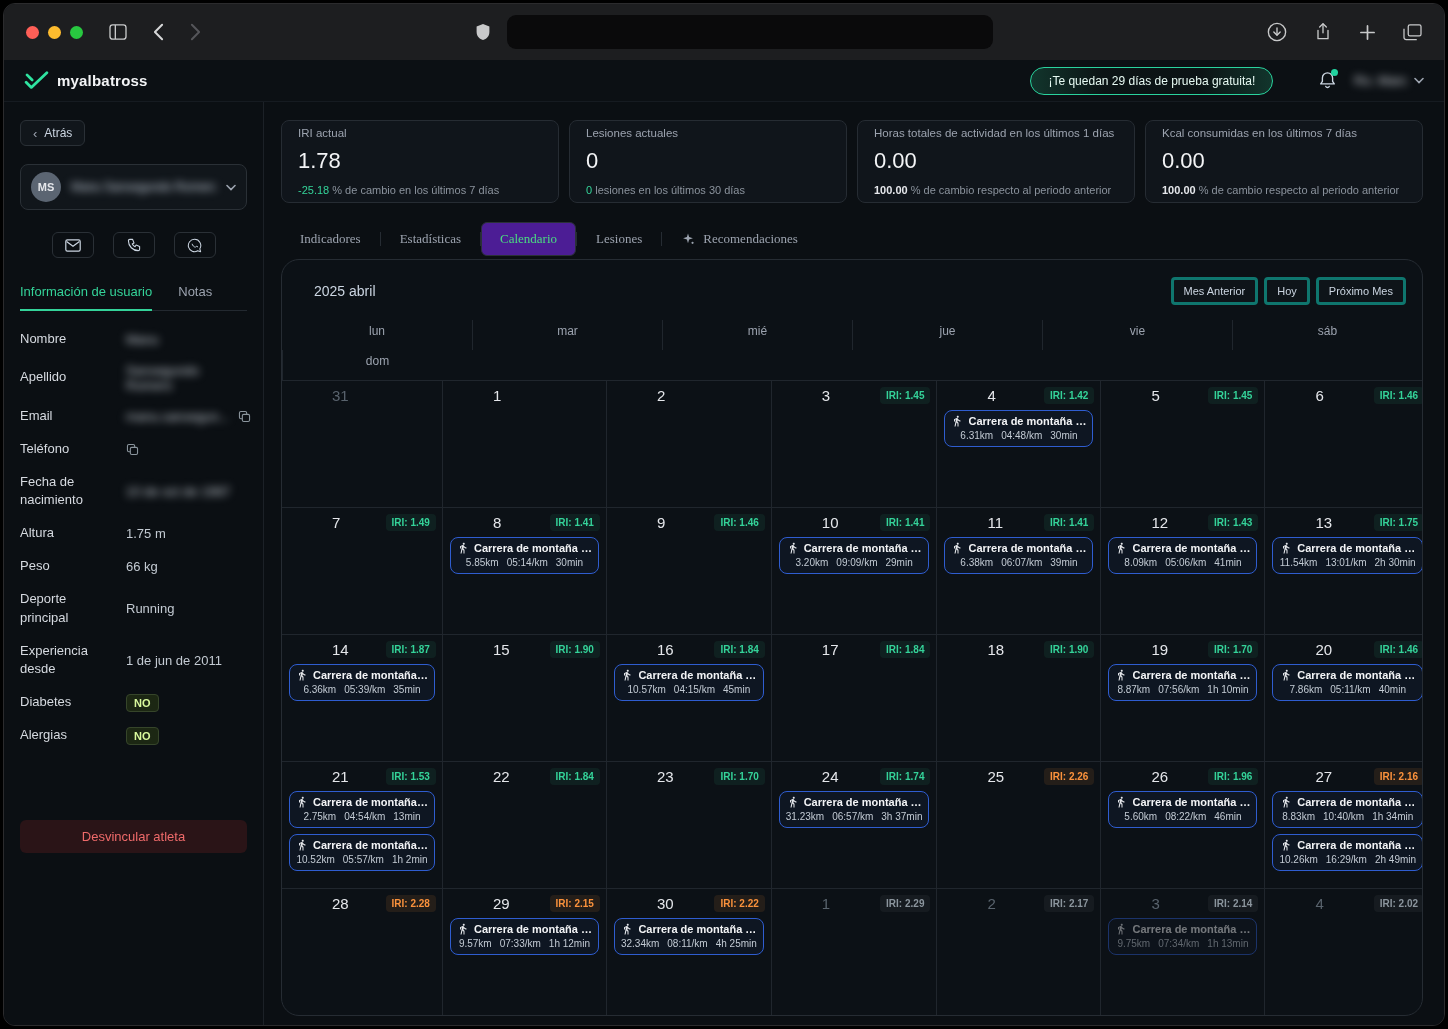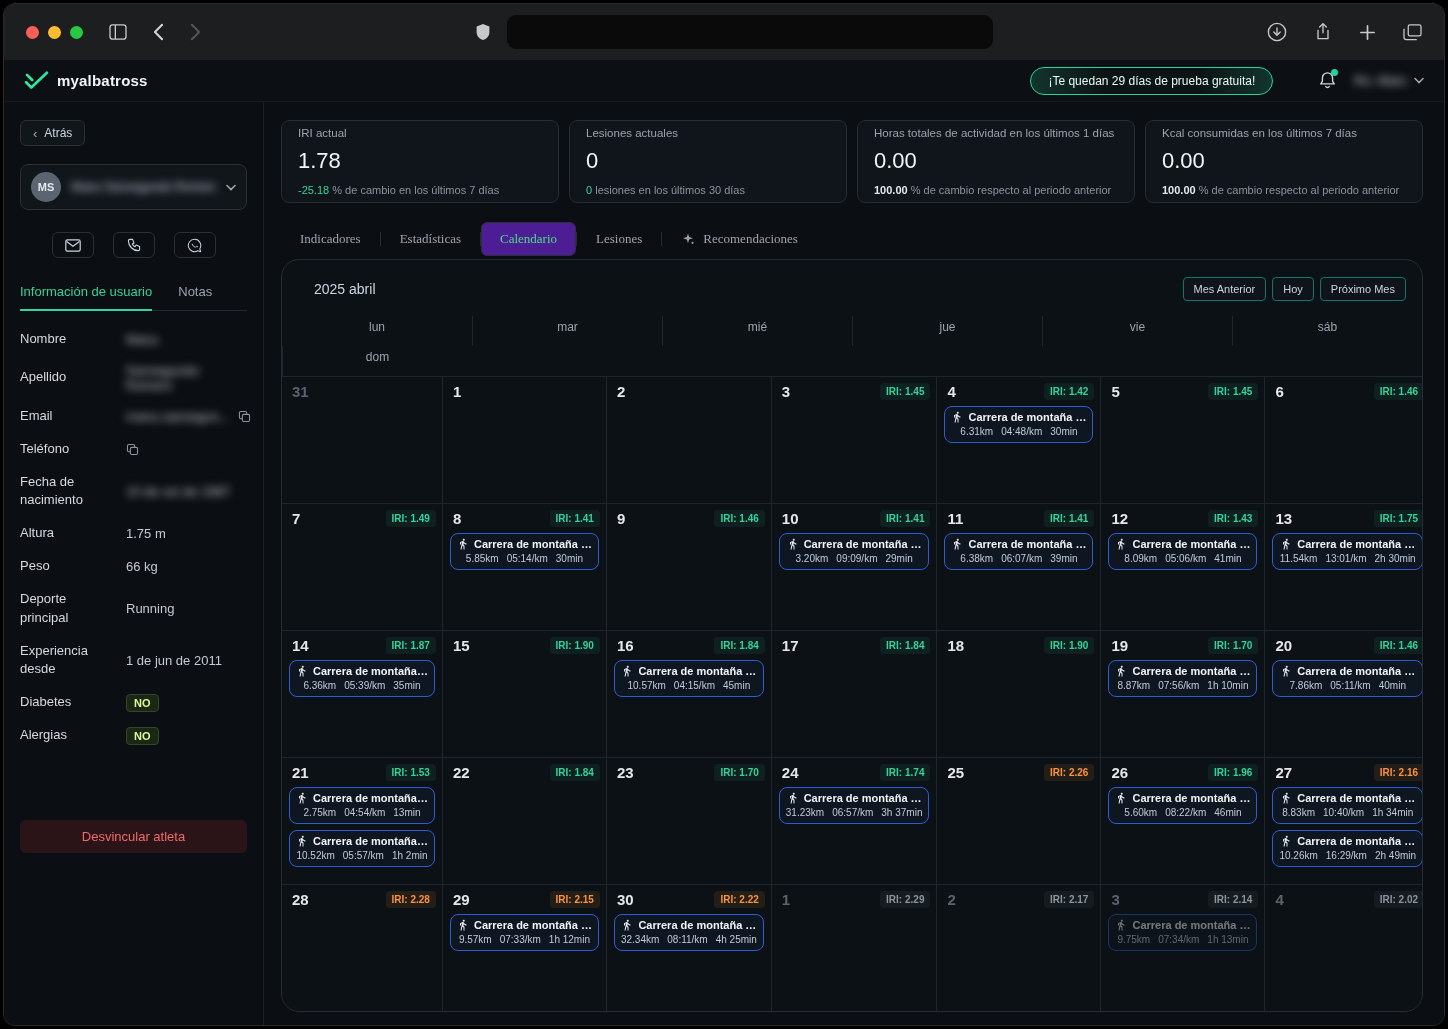--- a/index.html
+++ b/index.html
@@ -60,29 +60,29 @@
 
   .main-tabs { margin-top:19px; display:flex; align-items:center;font-family:Liberation Serif, serif; }
   .main-tab { font-size:13px; color:#9ca3af; padding:8px 18px; display:flex; align-items:center; gap:8px; border:1px solid transparent; border-radius:6px; cursor:pointer; background:none; font-family:inherit; }
   .main-tab.active { border-color:#2b3138; background:#4c1d95; color:#4ade80; }
   .tab-sep { width:1px; height:14px; background:#262c33; }
 
   .cal-panel { margin-top:3px; border:1px solid #262c33; border-radius:18px; overflow:hidden; background:#0c1116; }
   .cal-header { display:flex; align-items:center; padding:17px 16px 15px; }
   .cal-title { font-size:14px; color:#cbd5e1; margin-left:16px; }
   .cal-controls { margin-left:auto; display:flex; gap:6px; }
-  .cal-btn { font-size:11px; color:#cbd5e1; border:1px solid #0f766e; background:#0e1419; padding:5px 10px; border-radius:4px; cursor:pointer; font-family:inherit; }
+  .cal-btn { font-size:11px; color:#cbd5e1; border:3px solid #0f766e; background:#0e1419; padding:5px 10px; border-radius:4px; cursor:pointer; font-family:inherit; }
   .cal-dow { display:grid; grid-template-columns:repeat(6,1fr); }
   .dow-cell { text-align:center; font-size:12px; color:#9ca3af; padding:4px 0 12px; border-left:1px solid #20262d; }
   .dow-cell:first-child { border-left:none; }
   .cal-grid { display:grid; grid-template-columns:repeat(7,1fr); }
   .cal-cell { border-top:1px solid #20262d; border-left:1px solid #20262d; min-height:127px; padding:4px 5px 7px; cursor:pointer; }
   .cal-cell:nth-child(7n+1) { border-left:none; }
   .cal-top { display:flex; justify-content:space-between; align-items:center; padding:2px 1px 0 5px; }
-  .cal-day { font-size:15px; font-weight:700; color:#e5e7eb; }
+  .cal-day { font-size:15px; font-weight:400; color:#e5e7eb;margin-left:40px; }
   .is-muted .cal-day { color:#59636d; }
   .iri-badge { font-size:10px; font-weight:700; padding:3px 6px; border-radius:4px; white-space:nowrap; }
   .tone-green { color:#34d399; background:rgba(52,211,153,.08); }
   .tone-orange { color:#fb923c; background:rgba(251,146,60,.10); }
   .tone-muted { color:#8b959d; background:rgba(139,149,157,.08); }
   .event-chip { margin:6px 2px 0; border:1px solid #2f5dd0; background:rgba(37,64,143,.10); border-radius:8px; padding:4px 6px 5px; }
   .is-muted .event-chip { opacity:.45; }
   .chip-line1 { display:flex; align-items:center; justify-content:center; gap:5px; }
   .chip-title { font-size:11px; font-weight:600; color:#f3f4f6; white-space:nowrap; }
   .run-icon { display:flex; flex:0 0 auto; }

